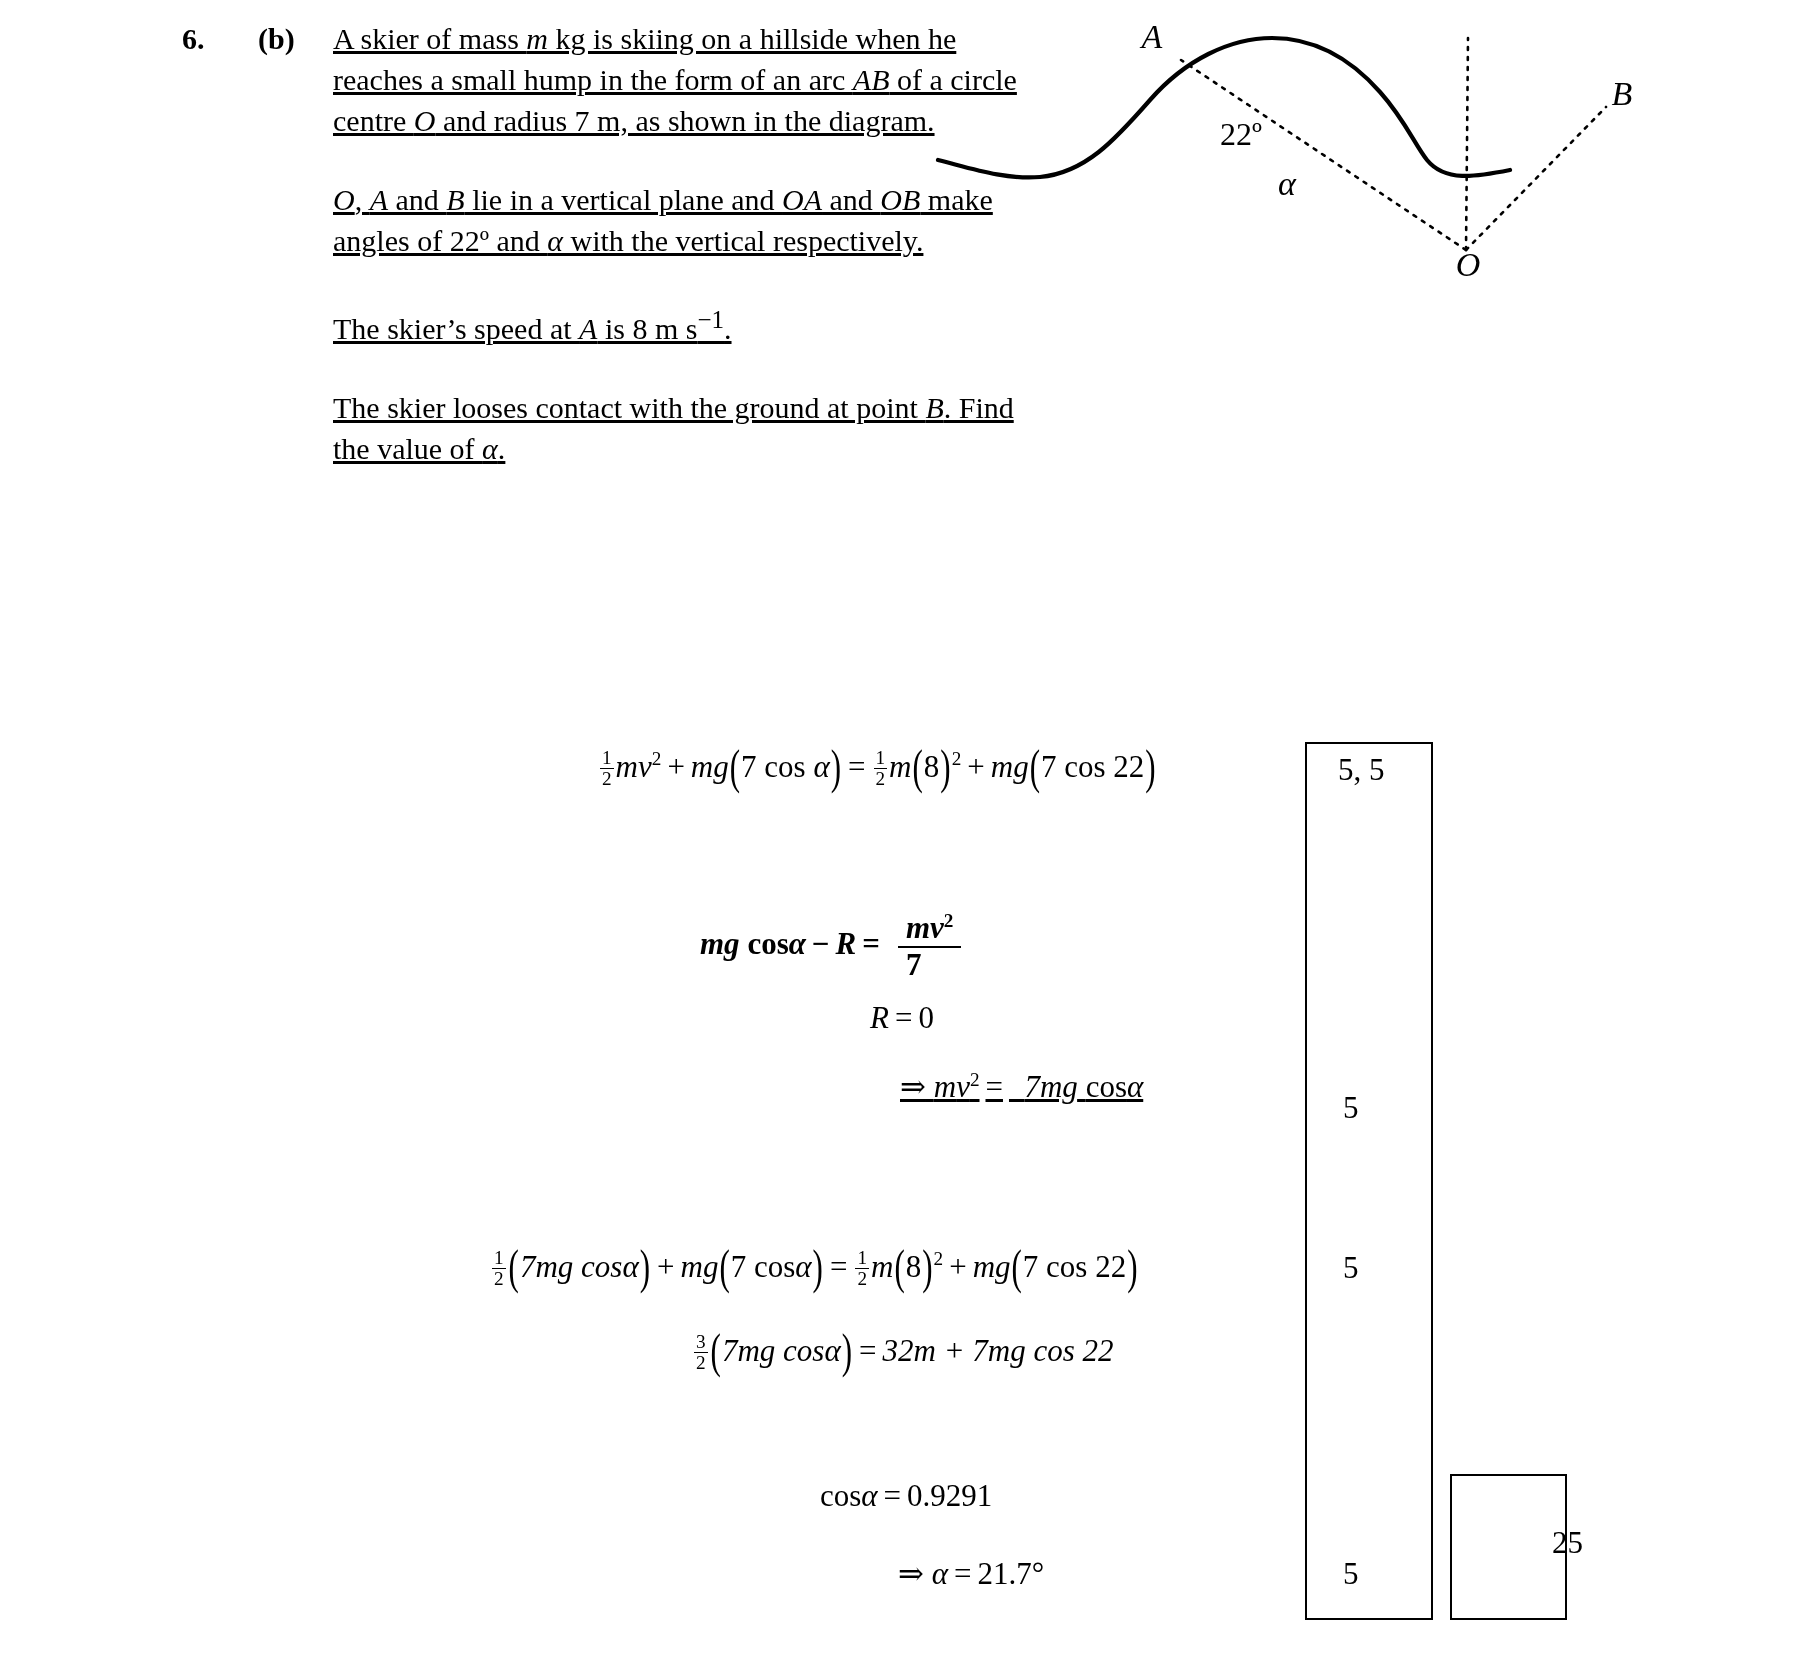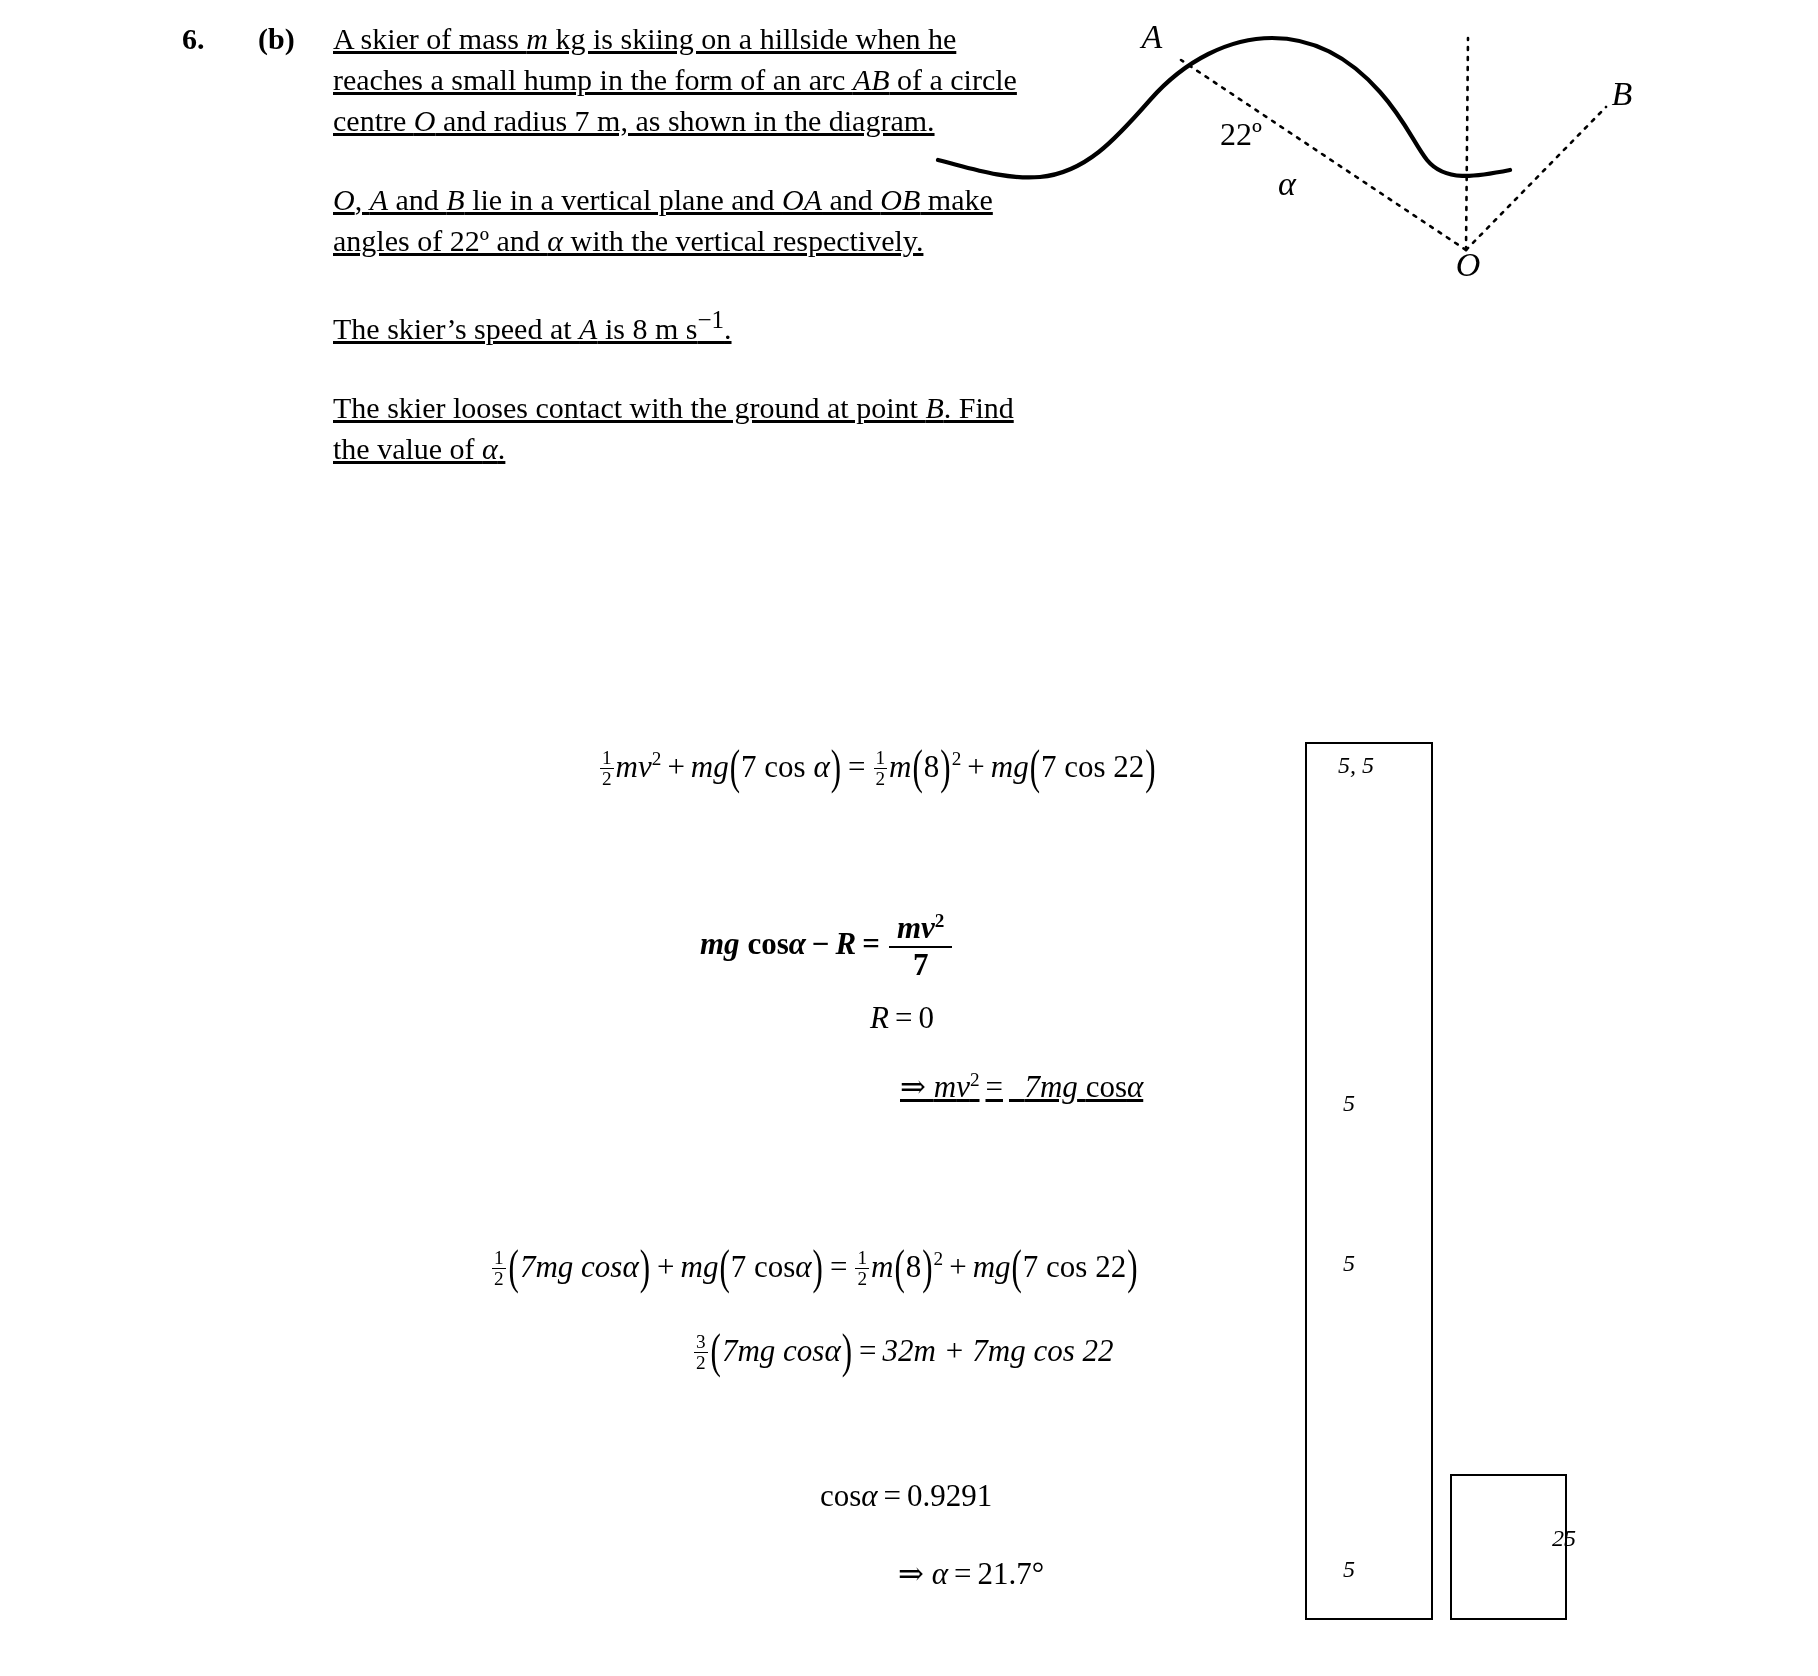--- a/index.html
+++ b/index.html
@@ -71,37 +71,36 @@
     font-size: 0.62em;
     line-height: 1.02;
     font-style: normal;
     margin: 0 2px;
   }
   .frac .num { display: block; padding: 0 2px; }
   .frac .den { display: block; border-top: 1.6px solid #000; padding: 0 2px; }
   .bigfrac {
     display: inline-block;
     vertical-align: middle;
-    text-align: center;
+    text-align: left;
     line-height: 1.12;
-    margin: 0 3px;
+    margin: 0 12px;
   }
   .bigfrac .num { display: block; padding: 0 8px; }
   .bigfrac .den { display: block; border-top: 2px solid #000; padding: 0 8px; }
 
   
   .markbox {
     border: 2.5px solid #000;
     background: transparent;
   }
   #markbox-main { left: 1305px; top: 742px; width: 124px; height: 874px; }
   #markbox-total { left: 1450px; top: 1474px; width: 113px; height: 142px; }
   .markval {
-    font-size: 24px;
-    font-style: italic;
+    font-size: 31px;
   }
 </style>
 </head>
 <body>
 
 <div class="abs" id="qnum">6.</div>
 <div class="abs" id="qpart">(b)</div>
 
 <div class="abs" id="qtext">
   <p>A skier of mass <i>m</i> kg is skiing on a hillside when he reaches a small hump in the form of an arc <i>AB</i> of a circle centre <i>O</i> and radius 7 m, as shown in the diagram.</p>

